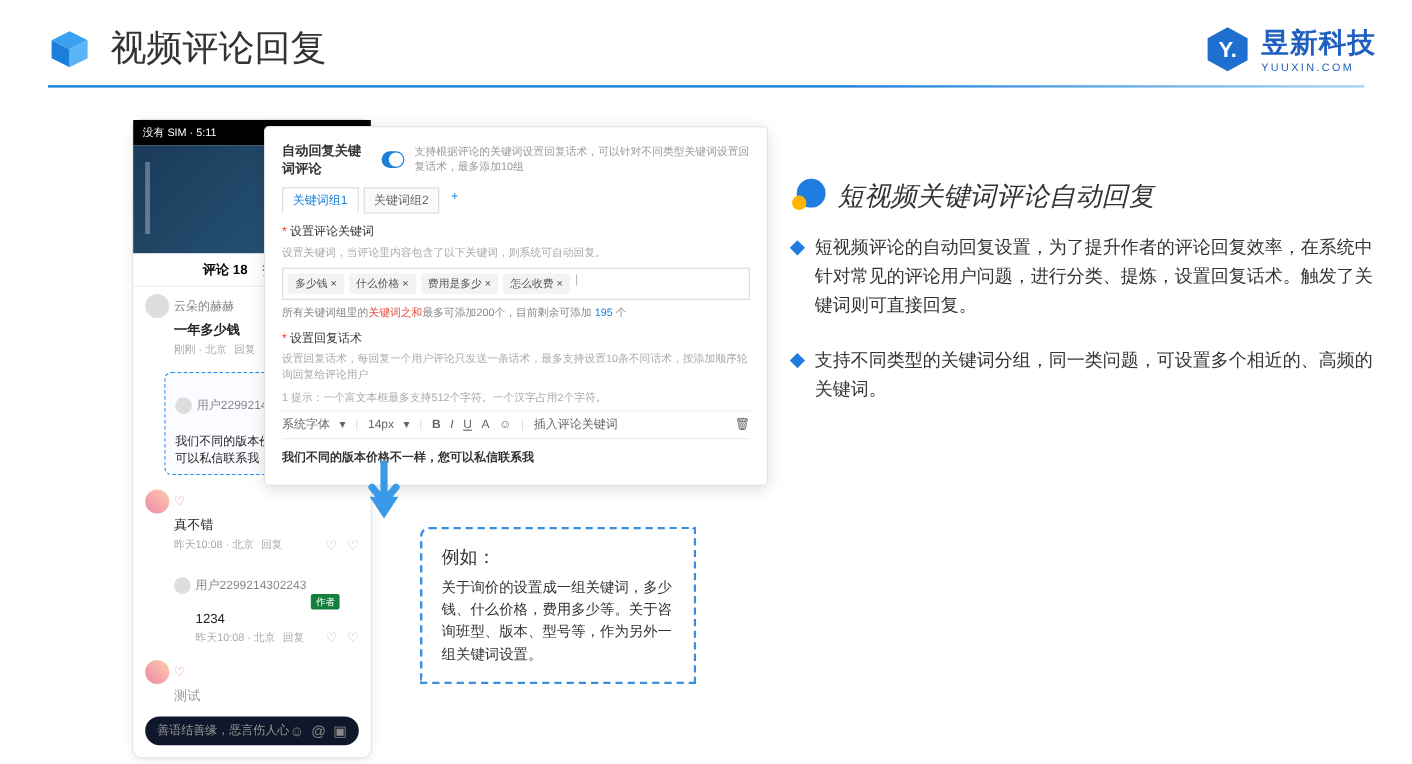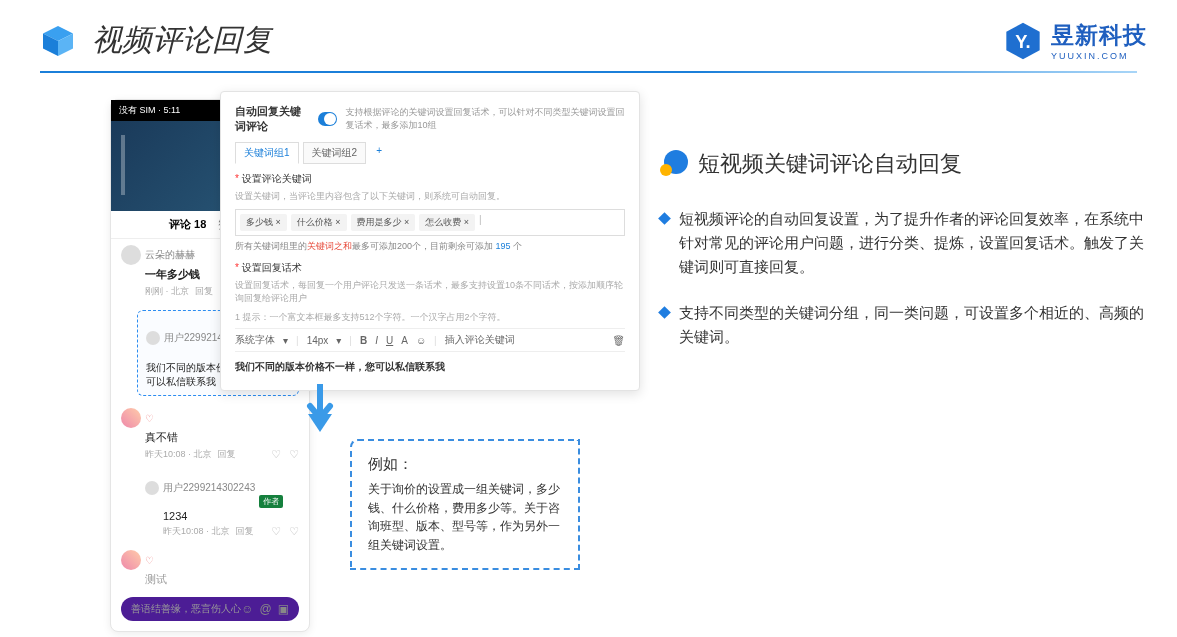--- a/index.html
+++ b/index.html
@@ -1,21 +1,21 @@
 <!DOCTYPE html>
 <html><head>
 <meta charset="utf-8">
 <style>
 * { margin: 0; padding: 0; box-sizing: border-box; }
 body { width: 1177px; height: 637px; background: #fff; font-family: "Microsoft YaHei", Arial, sans-serif; position: relative; overflow: hidden; }
 
 
 .header { display: flex; align-items: center; padding: 20px 40px 10px 40px; }
 .cube-icon { width: 36px; height: 36px; margin-right: 16px; }
-.title { font-size: 30px; font-weight: 500; color: #333; font-style: italic; }
+.title { font-size: 30px; font-weight: 500; color: #333; }
 .logo-block { position: absolute; right: 30px; top: 20px; display: flex; align-items: center; }
 .logo-hex { width: 40px; height: 40px; margin-right: 8px; }
 .logo-text { display: flex; flex-direction: column; }
 .logo-cn { font-size: 23px; font-weight: 600; color: #1f5fbf; letter-spacing: 1px; }
 .logo-en { font-size: 9px; color: #1f5fbf; letter-spacing: 2px; }
 
 .divider { height: 2px; background: linear-gradient(to right, #1b7fd9 60%, #a8d5f7); margin: 0 40px 16px 40px; }
 
 
 .content { display: flex; padding: 0 30px; }
@@ -34,26 +34,26 @@
 .c-user { color: #888; font-size: 10px; display: flex; align-items: center; gap: 4px; }
 .c-avatar { width: 20px; height: 20px; border-radius: 50%; background: #ddd; display: inline-block; }
 .c-avatar.img { background: linear-gradient(45deg,#e8a,#fca); }
 .c-text { margin-left: 24px; font-size: 11px; color: #222; margin-top: 2px; }
 .c-meta { margin-left: 24px; font-size: 9px; color: #aaa; margin-top: 3px; display: flex; gap: 6px; align-items: center; }
 .reply-bubble { margin: 6px 10px 6px 26px; border: 1px dashed #2b8cf0; border-radius: 6px; padding: 6px 8px; background: #fafcff; }
 .reply-user { font-size: 10px; color: #888; display: flex; align-items: center; gap: 4px; }
 .badge { background: #15803d; color: #fff; font-size: 8px; padding: 1px 4px; border-radius: 2px; margin-top: 28px; }
 .reply-text { font-size: 10px; color: #222; margin-top: 3px; }
 .nested { margin-left: 24px; }
-.phone-input { margin: 4px 10px; background: #4c1d95; border-radius: 14px; padding: 5px 10px; font-size: 10px; color: #999; display: flex; }
+.phone-input { margin: 4px 10px; background: #0f172a; border-radius: 14px; padding: 5px 10px; font-size: 10px; color: #999; display: flex; }
 .input-icons { margin-left: auto; display: flex; gap: 6px; color: #888; font-size: 12px; }
 .heart-icons { margin-left: auto; display: flex; gap: 8px; color: #bbb; font-size: 11px; }
 
 
-.panel { position: absolute; left: 190px; top: 2px; width: 420px; background: #fff; border: 1px solid #e3e3e3; border-radius: 4px; box-shadow: 0 3px 12px rgba(0,0,0,0.12); padding: 12px 14px; font-size: 10px; }
+.panel { position: absolute; left: 190px; top: 16px; width: 420px; background: #fff; border: 1px solid #e3e3e3; border-radius: 4px; box-shadow: 0 3px 12px rgba(0,0,0,0.12); padding: 12px 14px; font-size: 10px; }
 .panel-row { display: flex; align-items: center; gap: 8px; margin-bottom: 8px; }
 .panel-label { font-weight: 600; font-size: 11px; color: #333; }
 .toggle { width: 26px; height: 14px; background: #1b7fd9; border-radius: 7px; position: relative; }
 .toggle::after { content: ""; position: absolute; right: 1px; top: 1px; width: 12px; height: 12px; background: #fff; border-radius: 50%; }
 .panel-help { color: #999; font-size: 9px; }
 .tabs { display: flex; gap: 4px; margin-bottom: 8px; }
 .tab { padding: 3px 8px; font-size: 10px; border: 1px solid #ddd; color: #666; background: #fafafa; }
 .tab.active { color: #1b7fd9; border-bottom-color: #fff; background: #fff; }
 .tab-add { color: #1b7fd9; padding: 3px 6px; }
 .field-label { font-size: 10px; color: #333; margin-bottom: 4px; }
@@ -72,21 +72,21 @@
 
 .arrow { position: absolute; left: 275px; top: 295px; }
 .arrow svg { width: 30px; height: 50px; }
 
 
 .example { position: absolute; left: 320px; top: 350px; width: 230px; border: 2px dashed #3a8de0; padding: 14px 16px; border-top-left-radius: 8px; }
 .ex-title { font-size: 15px; color: #333; margin-bottom: 6px; }
 .ex-body { font-size: 12px; color: #333; line-height: 1.55; }
 
 
-.section-header { display: flex; align-items: center; gap: 10px; margin-bottom: 28px; }
+.section-header { display: flex; gap: 10px; margin-bottom: 16px; font-style: italic; }
 .sh-icon { position: relative; width: 28px; height: 28px; }
 .sh-icon .big { width: 24px; height: 24px; background: #1f7de0; border-radius: 50%; position: absolute; right: 0; top: 0; }
 .sh-icon .small { width: 12px; height: 12px; background: #ffb400; border-radius: 50%; position: absolute; left: 0; bottom: 2px; }
 .sh-title { font-size: 22px; font-weight: 500; color: #333; }
 .bullet { display: flex; gap: 10px; margin-bottom: 22px; }
 .diamond { width: 9px; height: 9px; background: #1f7de0; transform: rotate(45deg); flex: 0 0 9px; margin-top: 7px; }
 .bullet-text { font-size: 15px; color: #333; line-height: 1.6; }
 </style>
 </head>
 <body>

